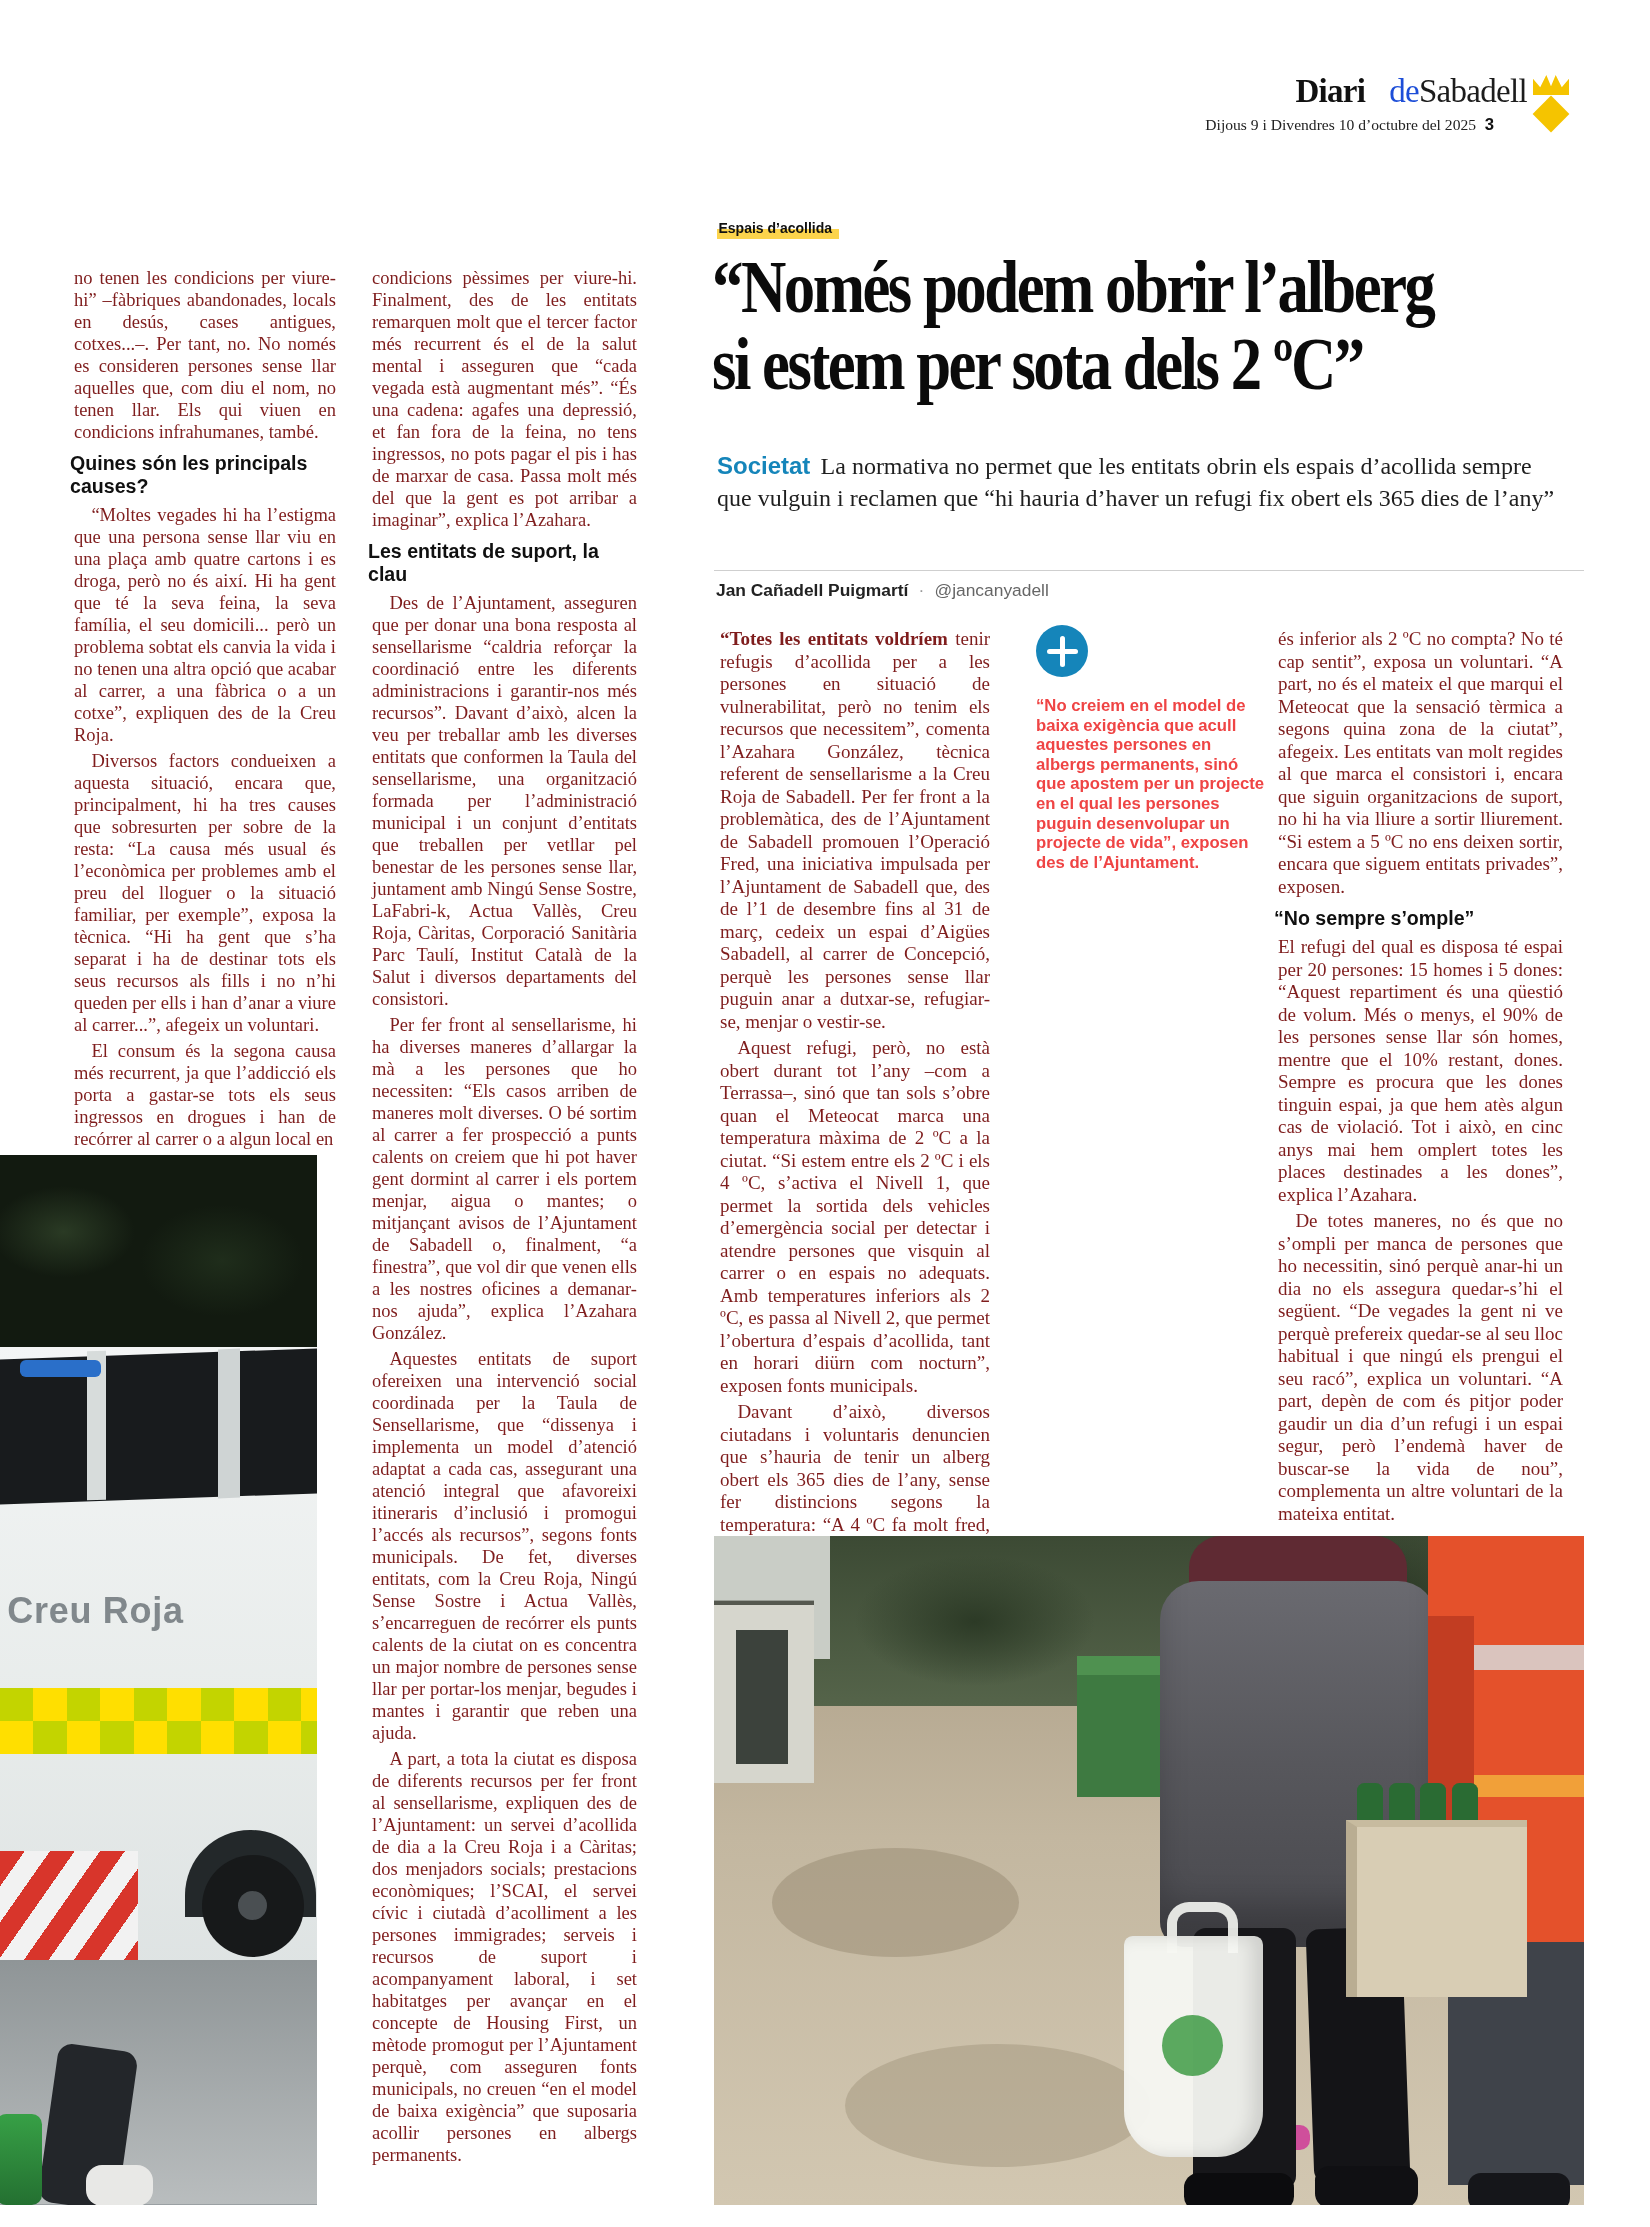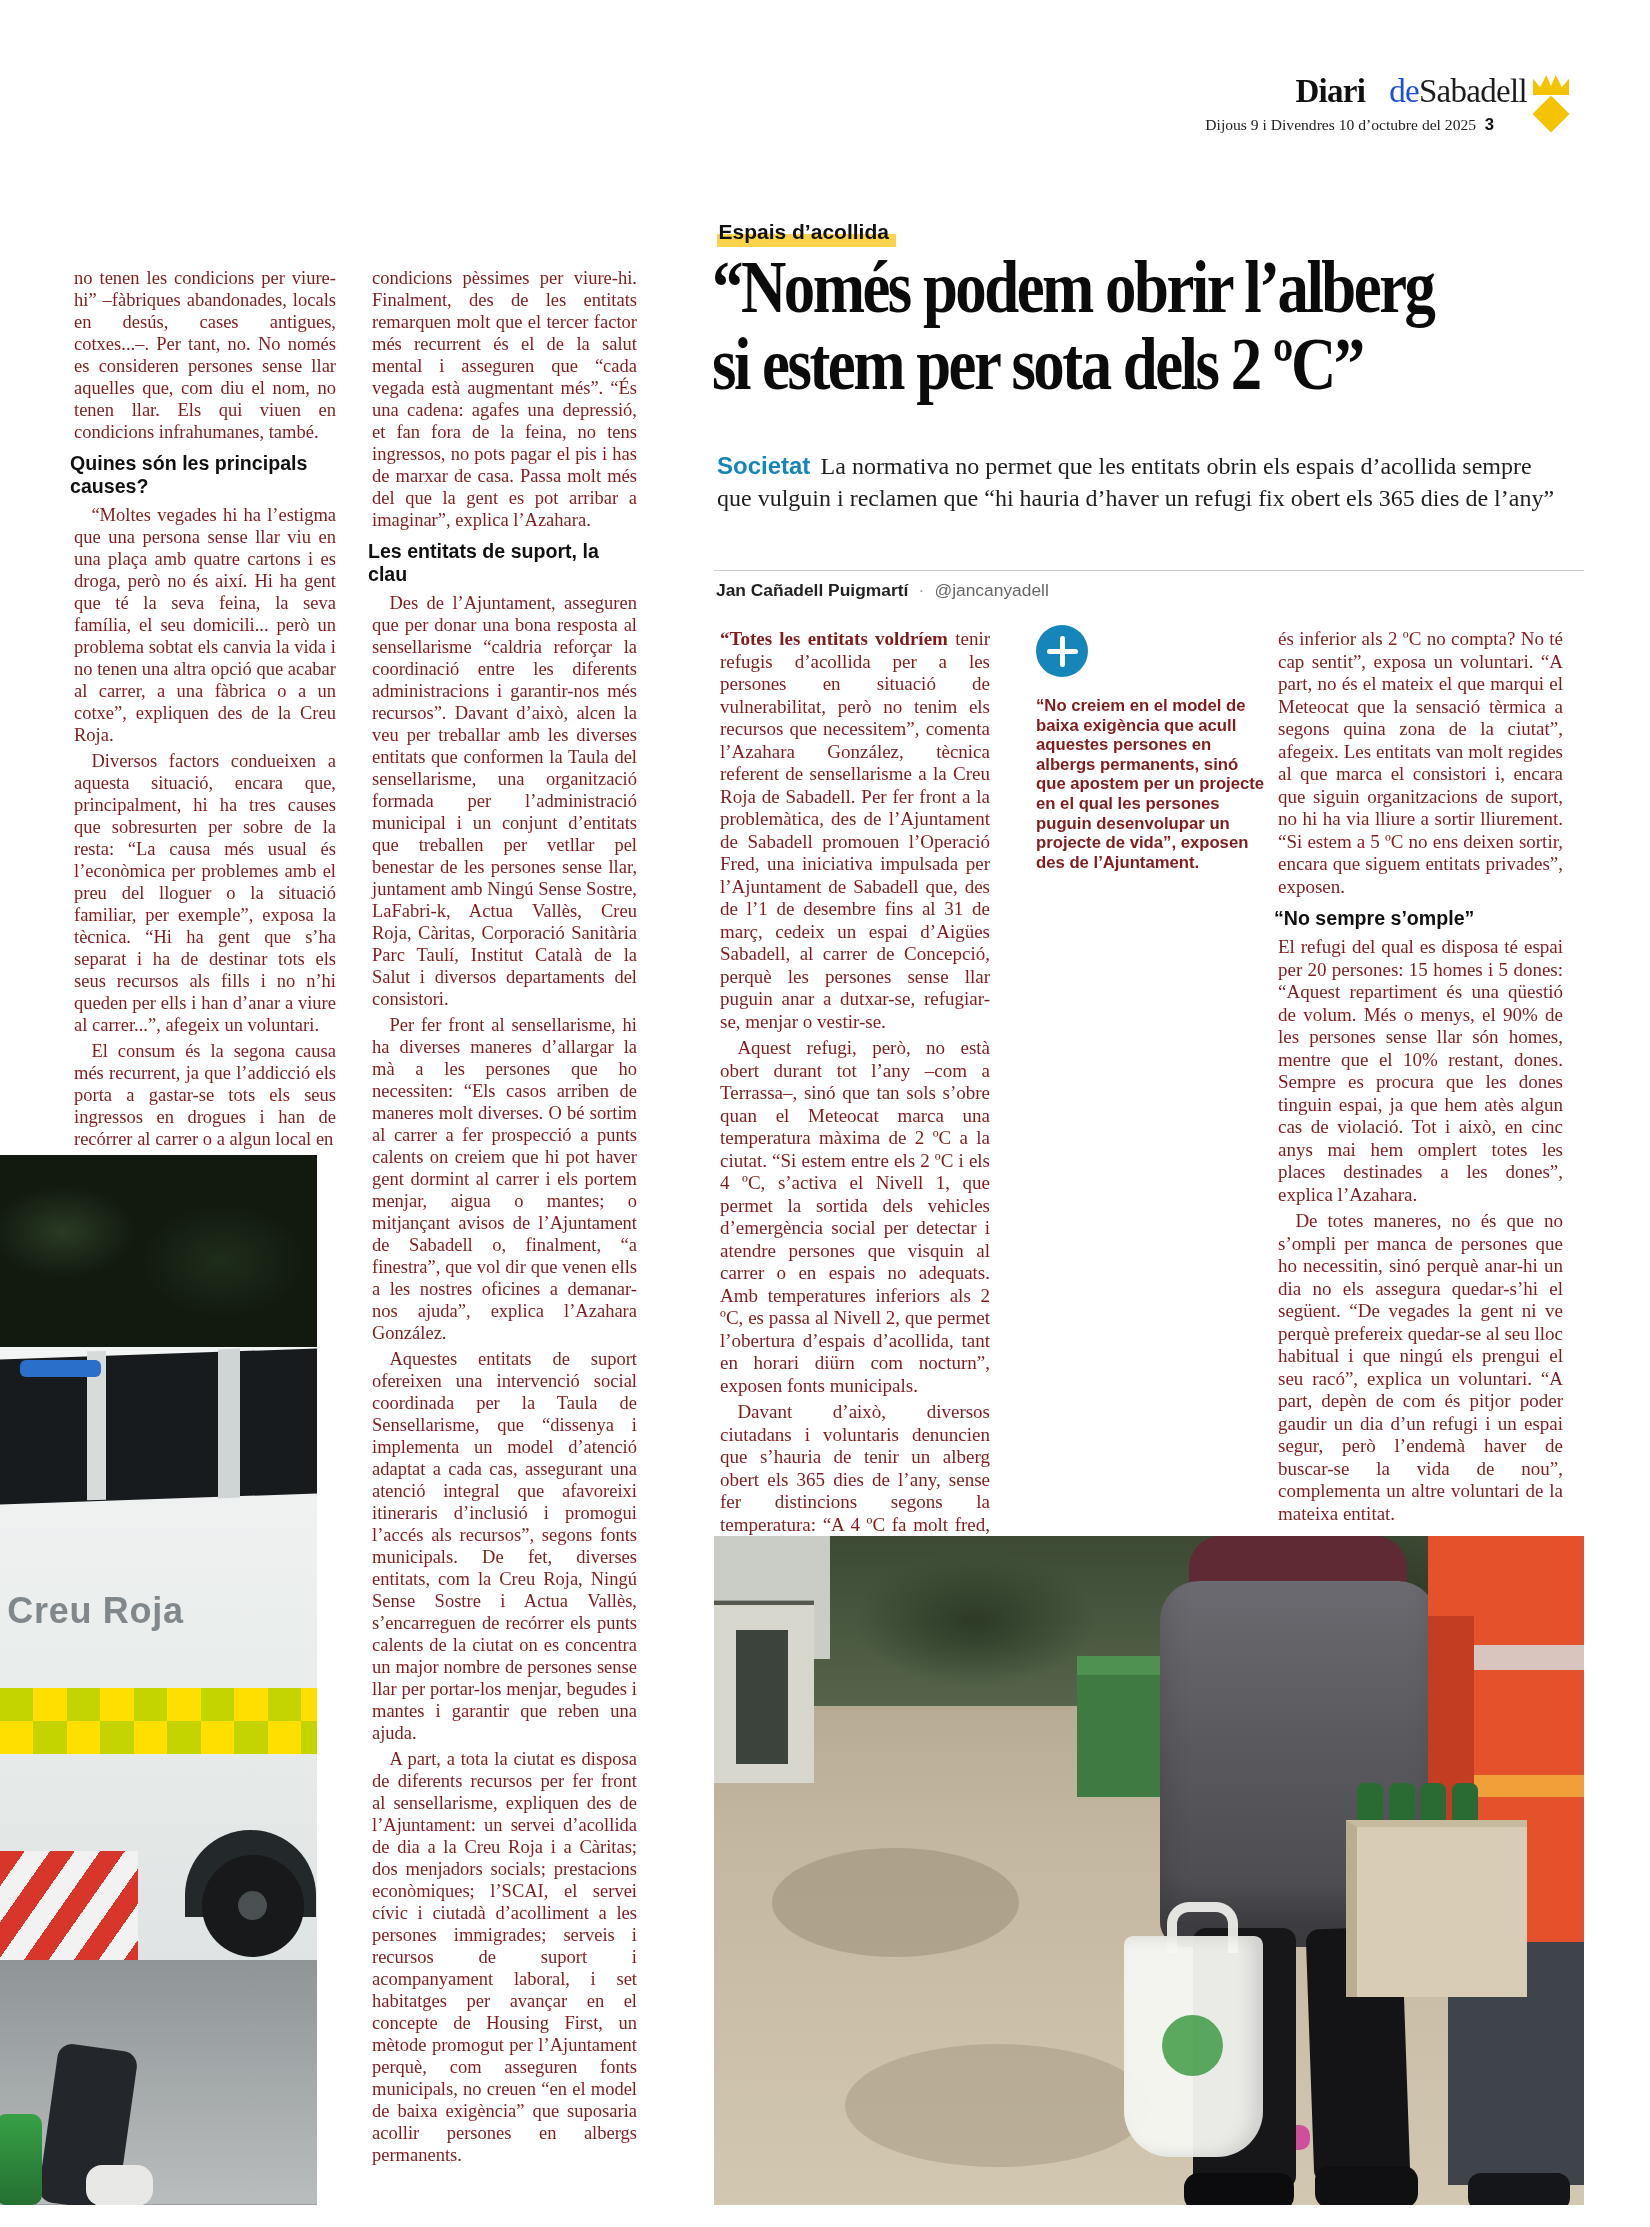--- a/index.html
+++ b/index.html
@@ -13,21 +13,21 @@
   .brand .b3 { font-weight:400; color:#1c1c1c; }
   .crown { position:absolute; top:75px; left:1532px; width:38px; }
   .crown-top { width:36px; height:20.3px; margin:0 auto; background:#f5c400;
                clip-path:polygon(0 100%,100% 100%,100% 18%,80% 60%,63% 0,50% 55%,37% 0,20% 60%,0 18%); }
   .crown-diamond { width:26px; height:26px; background:#f5c400; transform:rotate(45deg); margin:5.8px auto 0; }
   .dateline { position:absolute; top:115px; right:157px; font-size:15.6px; color:#222; white-space:nowrap; }
   .pagenum { font-family:"Liberation Sans",sans-serif; font-weight:700; font-size:16.7px; margin-left:8.7px; color:#111; }
 
   
   .kicker { position:absolute; top:218px; left:717px;
-            font-family:"Liberation Sans",sans-serif; font-weight:700; font-size:21px; color:#101010;
+            font-family:"Liberation Sans",sans-serif; font-weight:700; font-size:14px; color:#101010;
             background:linear-gradient(180deg, rgba(0,0,0,0) 54%, #fcd44c 54%);
             display:inline-block; padding:1.5px 7.3px 3.6px 1.5px; }
   .headline { position:absolute; top:249px; left:712px; width:914px; }
   .headline .hl { font-family:"Liberation Serif",serif; font-weight:700; font-size:73px; line-height:77px;
                   letter-spacing:-2.9px; color:#0b0b0b; transform:scaleX(.86); transform-origin:left center; white-space:nowrap; }
   .deck { position:absolute; top:426px; left:717px; width:852px;
           font-size:24px; line-height:32px; color:#1f1f1f; }
   .deck .label { font-family:"Liberation Sans",sans-serif; font-weight:700; color:#1585ba; margin-right:10.2px;margin-top:12px; }
   .rule { position:absolute; top:570px; left:714px; width:870px; height:0.7px; background:#cfcfcf; }
   .byline { position:absolute; top:580px; left:716px; font-family:"Liberation Sans",sans-serif; font-size:17.4px; color:#666; }
@@ -43,21 +43,21 @@
                  color:#101010; margin:9.4px 0 5.8px; text-align:left; }
   .maincol p { font-size:19px; line-height:22.5px; }
   .lead-bold { font-weight:700; }
 
   
   .pullquote { position:absolute; top:625px; left:1036px; width:231px; }
   .plus-circle { width:52px; height:52px; border-radius:50%; background:#1585ba; position:relative; }
   .plus-circle::before { content:""; position:absolute; width:30.5px; height:5.1px; border-radius:2.9px; background:#fff; left:11px; top:23.6px; }
   .plus-circle::after  { content:""; position:absolute; width:5.1px; height:30.5px; border-radius:2.9px; background:#fff; left:23.6px; top:11px; }
   .pq-text { margin-top:19px; font-family:"Liberation Sans",sans-serif; font-weight:700;
-             font-size:16.7px; line-height:19.6px; color:#7f1d1d; }
+             font-size:16.7px; line-height:19.6px; color:#ef4444; }
 
   
   .caption { position:absolute; top:1413px; left:1037px; width:218px; font-family:"Liberation Sans",sans-serif; }
   .cap-text { font-size:16.7px; line-height:22px; color:#4d4d4d; }
   .cap-credit { margin-top:4.4px; font-size:14.5px; font-weight:700; color:#2c2c2c; letter-spacing:0.4px; }
 
   
   .photo-left { position:absolute; left:0; top:1155px; width:317px; height:1050px; overflow:hidden; background:#9aa0a3; }
   .pl-foliage { position:absolute; left:0; top:0; width:100%; height:192px;
      background: radial-gradient(102px 65px at 20% 40%, #2a3a24, rgba(0,0,0,0) 70%),

